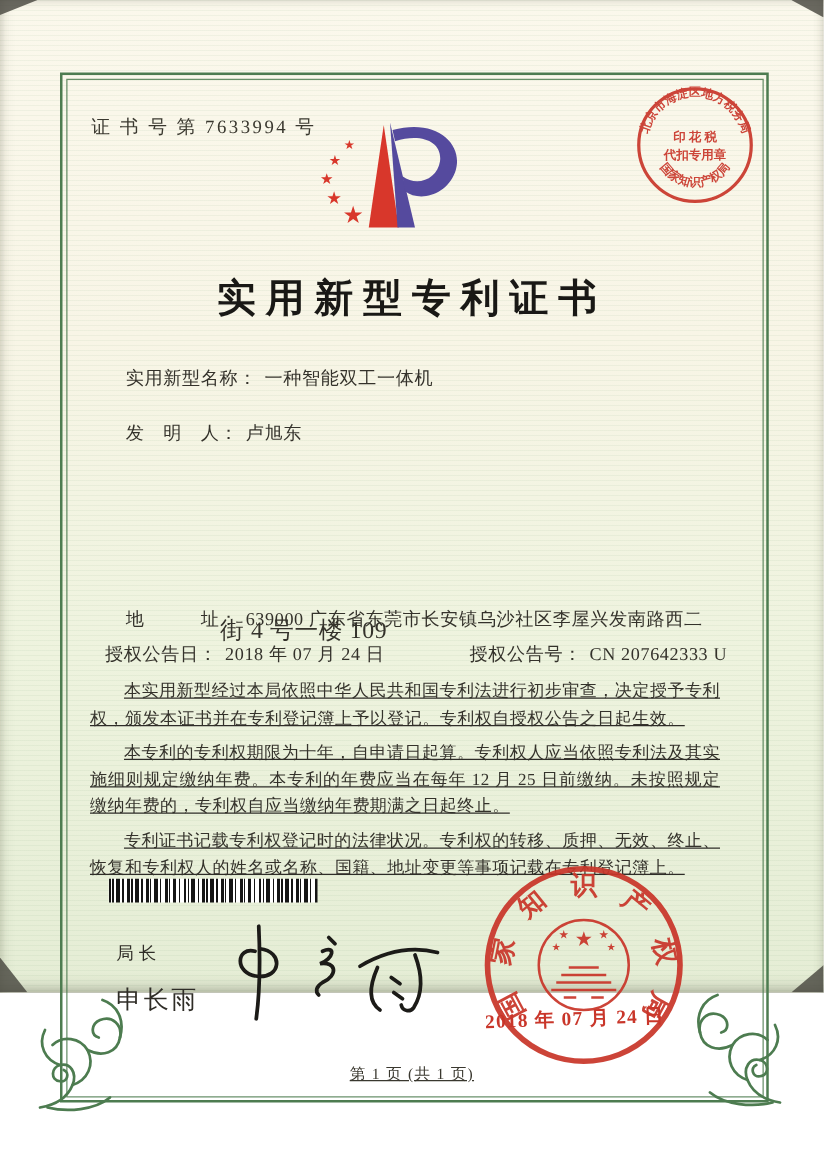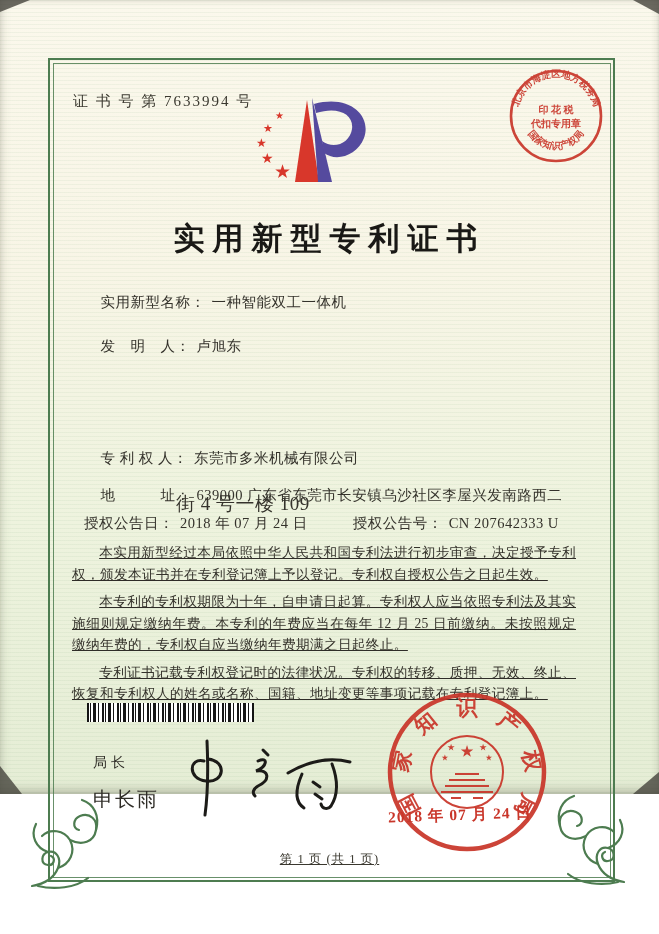--- a/index.html
+++ b/index.html
@@ -33,21 +33,21 @@
   .orn-bl{left:24px;top:794px;}
   .orn-br{left:532px;top:790px;transform:scaleX(-1);}
   .cert-number{position:absolute;left:73px;top:92px;font-size:15px;letter-spacing:2px;color:#3a382f;}
   .logo{position:absolute;left:250px;top:96px;width:130px;height:90px;}
   .tax-stamp{position:absolute;left:507px;top:67px;width:98px;height:98px;opacity:.92;}
   .title{position:absolute;left:0;right:0;top:190px;text-align:center;font-size:31px;font-weight:bold;letter-spacing:8px;color:#191815;margin-top:28px;}
   .fieldrow{position:absolute;left:84px;font-size:14.5px;letter-spacing:.5px;white-space:pre;color:#34322b;}
   .fr-label{display:inline-block;}
   .fr-value{display:inline-block;margin-left:6px;}
   .addr2{position:absolute;left:176px;font-size:19px;letter-spacing:.5px;color:#34322b;}
-  .grantrow{display:flex;gap:45px;}
+  .grantrow{display:flex;gap:68px;}
   .paras{position:absolute;left:72px;top:542px;width:504px;text-decoration:underline;}
   .paras p{margin:0 0 6px 0;font-size:13.6px;line-height:21.5px;text-indent:2em;text-align:justify;letter-spacing:.4px;color:#34322b;}
   .barcode{position:absolute;left:87px;top:703px;width:167px;height:19px;
     background:repeating-linear-gradient(90deg,#141414 0 2px,#fff 2px 3px,#141414 3px 4px,#fff 4px 6px,#141414 6px 9px,#fff 9px 11px,#141414 11px 12px,#fff 12px 15px);}
   .issuer-post{position:absolute;left:93px;top:754px;font-size:14px;letter-spacing:4px;color:#2f2d27;}
   .issuer-name{position:absolute;left:93px;top:786px;font-size:20px;letter-spacing:2px;color:#2f2d27;}
   .signature{position:absolute;left:162px;top:733px;width:205px;height:88px;}
   .patent-seal{position:absolute;left:383px;top:688px;width:168px;height:168px;opacity:.93;}
   .patent-seal text{font-family:"Liberation Serif","DejaVu Serif",serif;font-weight:bold;fill:var(--seal-red);}
   .seal-date{position:absolute;left:388px;top:805px;font-size:15.5px;font-weight:bold;color:var(--seal-red);letter-spacing:1px;transform:rotate(-2deg);white-space:pre;}
@@ -115,23 +115,20 @@
   </svg>
 
   <div class="title">实用新型专利证书</div>
 
   <div class="fieldrow" style="top:320px">
     <span class="fr-label">发　明　人：</span><span class="fr-value">卢旭东</span>
   </div>
   <div class="fieldrow" style="top:276px">
     <span class="fr-label">实用新型名称：</span><span class="fr-value">一种智能双工一体机</span>
   </div>
-  <div class="fieldrow" style="top:432px">
-    <span class="fr-label">专 利 权 人：</span><span class="fr-value">东莞市多米机械有限公司</span>
-  </div>
   <div class="fieldrow" style="top:469px">
     <span class="fr-label">地　　　址：</span><span class="fr-value">639000 广东省东莞市长安镇乌沙社区李屋兴发南路西二</span>
   </div>
   <div class="addr2" style="top:491px">街 4 号一楼 109</div>
   <div class="fieldrow grantrow" style="top:514px">
     <span><span class="fr-label">授权公告日：</span><span class="fr-value">2018 年 07 月 24 日</span></span>
     <span><span class="fr-label">授权公告号：</span><span class="fr-value">CN 207642333 U</span></span>
   </div>
 
   <div class="paras">

